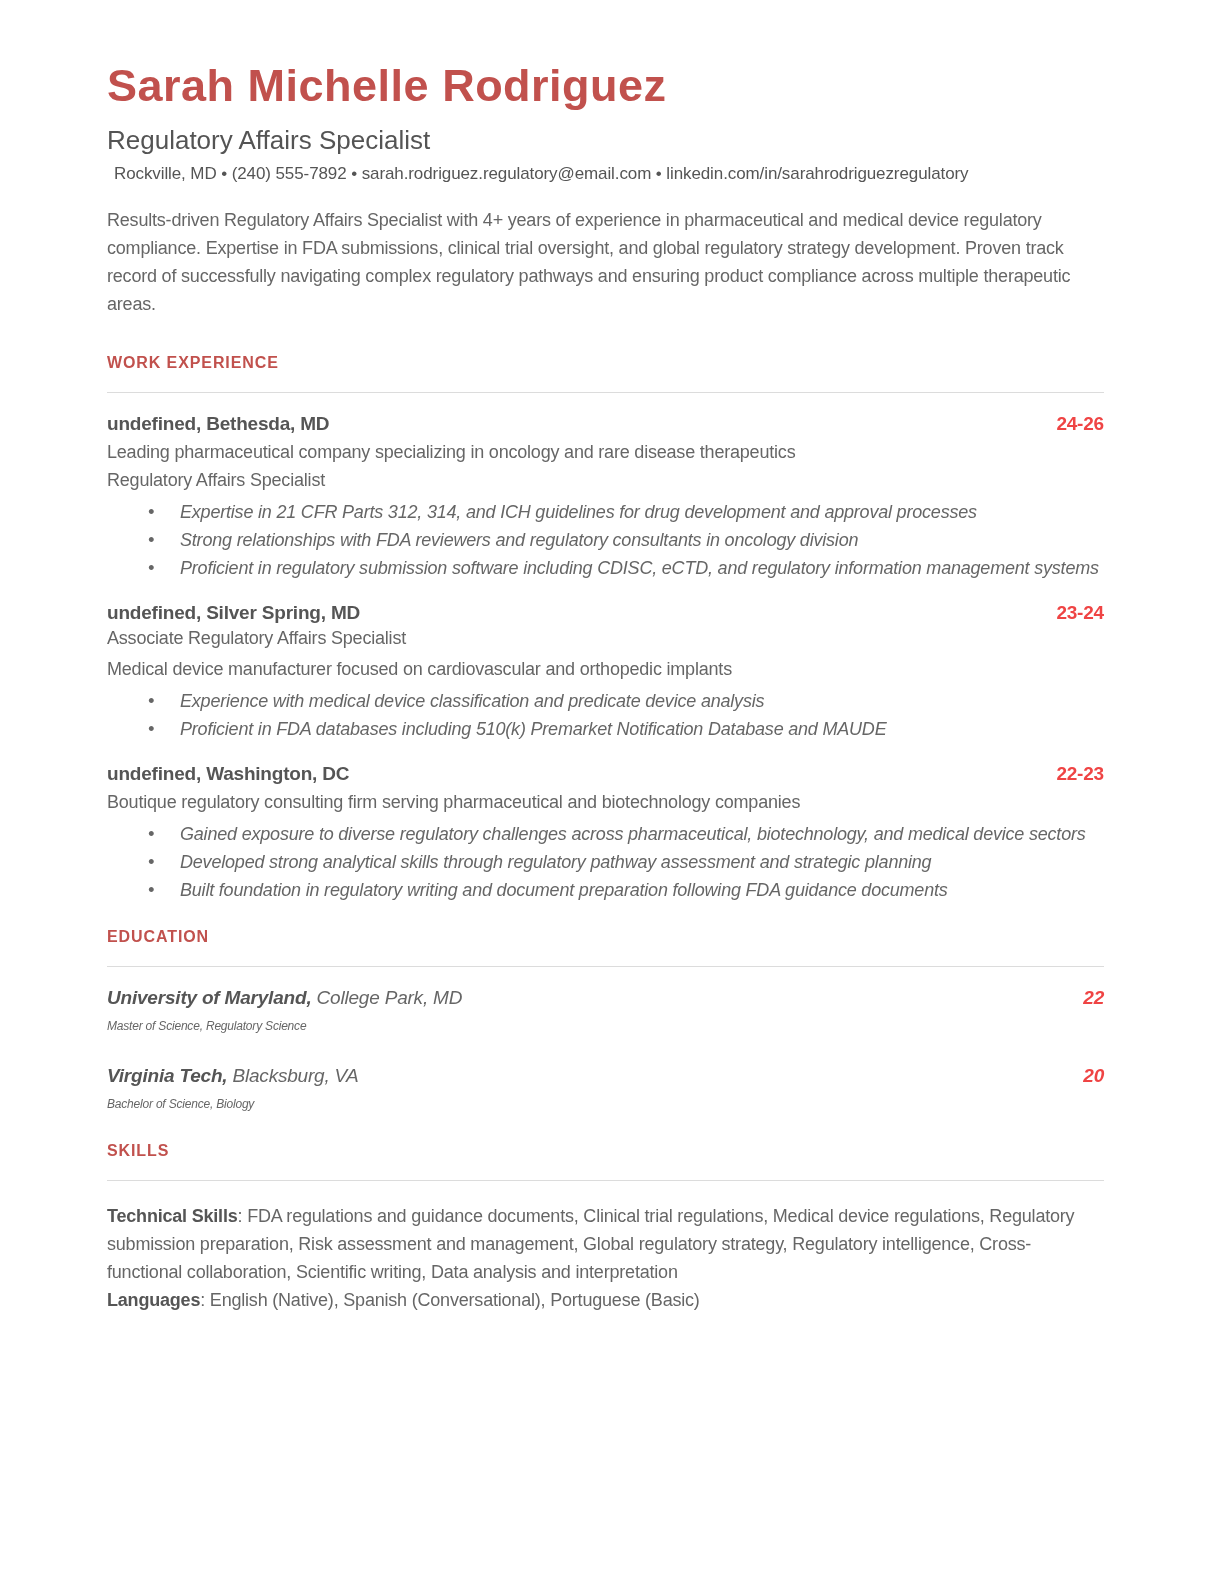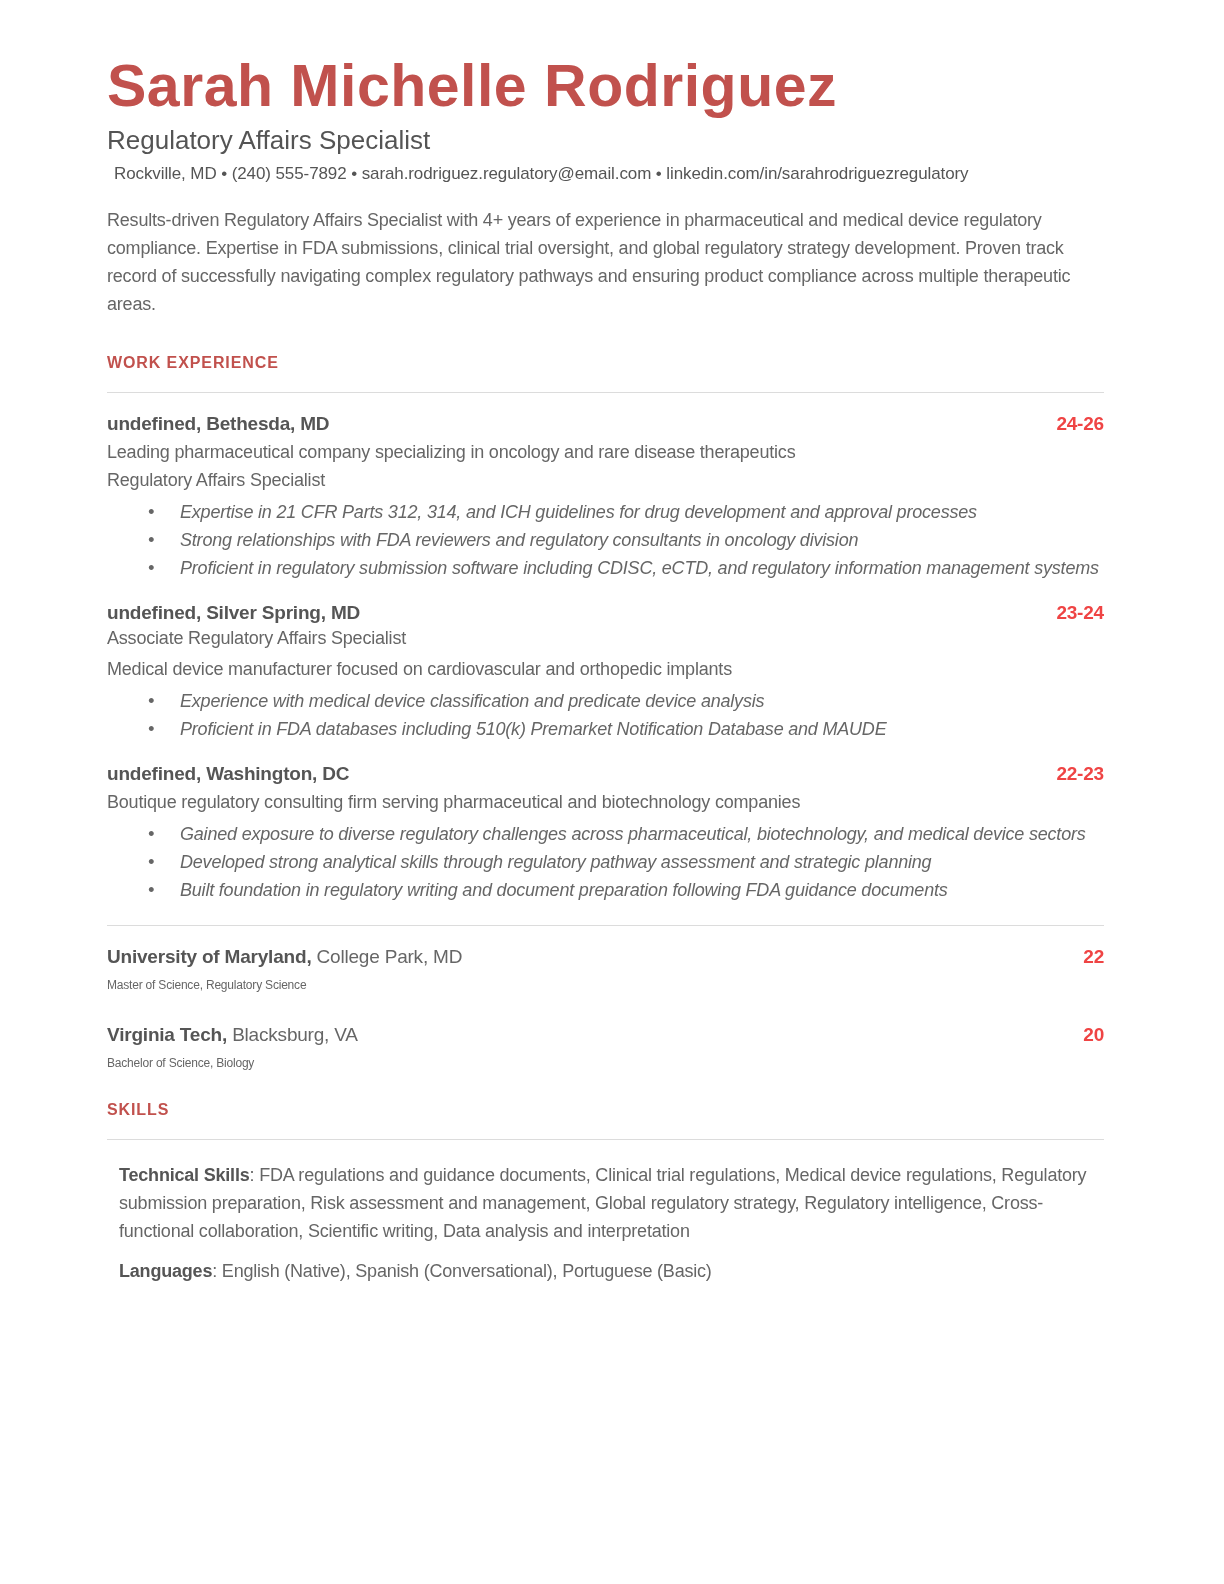--- a/index.html
+++ b/index.html
@@ -13,21 +13,21 @@
     font-family: "Liberation Sans", sans-serif;
     color: #666666;
     -webkit-font-smoothing: antialiased;
   }
   .page {
     padding: 58px 120px 0 107px;
     box-sizing: border-box;
   }
   .name {
     margin: 0;
-    font-size: 59px;
+    font-size: 45px;
     line-height: 56px;
     font-weight: 700;
     letter-spacing: 0.5px;
     color: #c1514d;
   }
   .job-title-line {
     margin-top: 10px;
     font-size: 26px;
     line-height: 32px;
     color: #545454;
@@ -107,41 +107,41 @@
     letter-spacing: -0.2px;
   }
   ul.bullets li::before {
     content: "\2022";
     position: absolute;
     left: 41px;
     top: 0;
     font-size: 18px;
     color: #666666;
   }
-  .edu-entry { margin-top: 19px; }
+  .edu-entry { margin-top: 19px; font-style: italic; }
   .edu-entry + .edu-entry { margin-top: 24px; }
   .edu-header .left .loc {
     font-weight: 400;
     color: #666666;
   }
   .degree {
     font-size: 12px;
     line-height: 28px;
     color: #666666;
     letter-spacing: -0.2px;
     margin-top: 3px;
   }
   .skills-block {
     margin-top: 21px;
     font-size: 18px;
     line-height: 28px;
     color: #666666;
     letter-spacing: -0.2px;
   }
-  .skills-block p { margin: 12px; }
+  .skills-block p { margin: 0; }
   .skills-block .label {
     font-weight: 700;
     color: #555555;
   }
 </style>
 </head>
 <body>
 
 <div class="page">
 
@@ -187,20 +187,21 @@
       <span class="dates">22-23</span>
     </div>
     <div class="job-line">Boutique regulatory consulting firm serving pharmaceutical and biotechnology companies</div>
     <ul class="bullets">
       <li>Gained exposure to diverse regulatory challenges across pharmaceutical, biotechnology, and medical device sectors</li>
       <li>Developed strong analytical skills through regulatory pathway assessment and strategic planning</li>
       <li>Built foundation in regulatory writing and document preparation following FDA guidance documents</li>
     </ul>
   </div>
 
+  <h2 class="section-heading tight">EDUCATION</h2>
   <hr class="divider">
 
   <div class="edu-entry">
     <div class="entry-header edu-header">
       <span class="left"><span>University of Maryland,</span><span class="loc"> College Park, MD</span></span>
       <span class="dates">22</span>
     </div>
     <div class="degree">Master of Science, Regulatory Science</div>
   </div>
 

